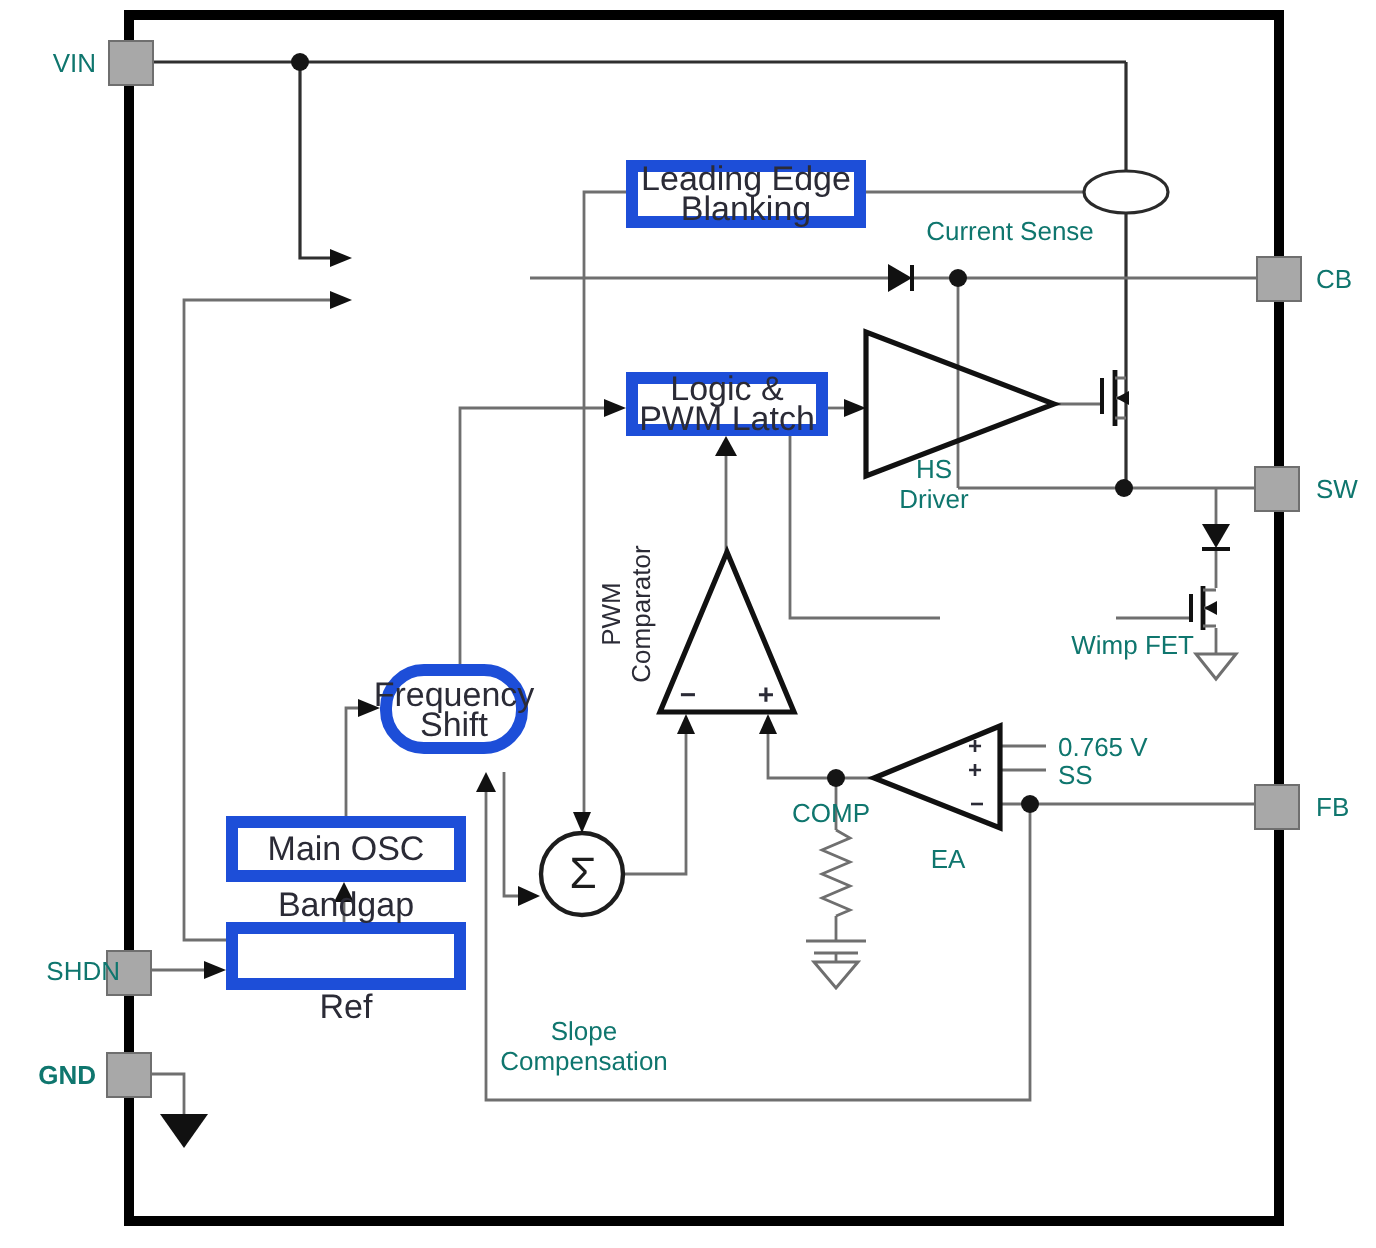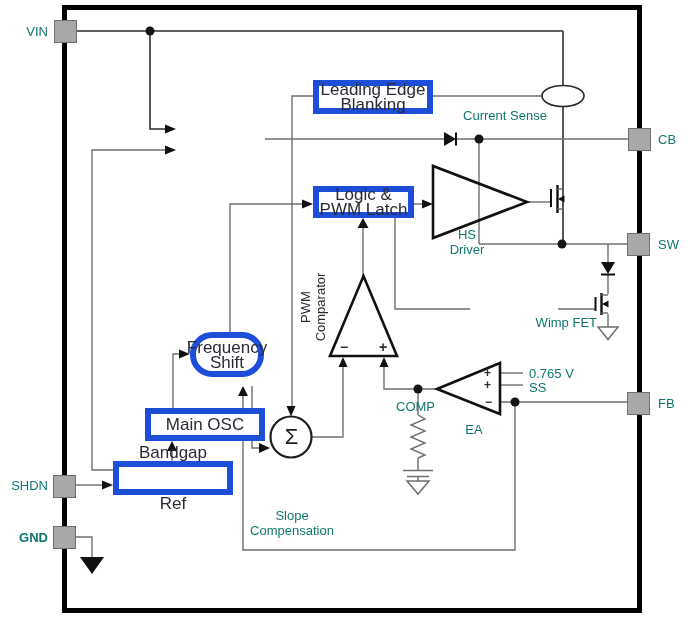--- a/index.html
+++ b/index.html
@@ -141,37 +141,37 @@
     <span>Blanking</span>
   </div>
   <div class="blk" style="left:313px;top:186px;width:101px;height:32px;">
     <span>Logic &amp;</span>
     <span>PWM Latch</span>
   </div>
   <div class="blk" style="left:190px;top:332px;width:74px;height:45px;border-radius:22px;">
     <span>Frequency</span>
     <span>Shift</span>
   </div>
-  <div class="blk" style="left:113px;top:408px;width:120px;height:33px;margin-left:32px;">
+  <div class="blk" style="left:113px;top:408px;width:120px;height:33px;">
     <span>Main OSC</span>
   </div>
   <div class="blk" style="left:113px;top:461px;width:120px;height:34px;gap:36px;">
     <span>Bandgap</span>
     <span>Ref</span>
   </div>
 
   <div class="pin" style="left:54px;top:20px;"></div>
   <div class="pin" style="left:53px;top:475px;"></div>
   <div class="pin" style="left:53px;top:526px;"></div>
   <div class="pin" style="left:628px;top:128px;"></div>
   <div class="pin" style="left:627px;top:233px;"></div>
   <div class="pin" style="left:627px;top:392px;"></div>
 
   <div class="lbl rt" style="left:8px;top:24px;width:40px;">VIN</div>
-  <div class="lbl rt" style="left:2px;top:478px;width:46px;">SHDN</div>
+  <div class="lbl rt" style="left:14px;top:478px;width:46px;">SHDN</div>
   <div class="lbl rt" style="left:8px;top:530px;width:40px;font-weight:bold;">GND</div>
   <div class="lbl" style="left:658px;top:132px;">CB</div>
   <div class="lbl" style="left:658px;top:237px;">SW</div>
   <div class="lbl" style="left:658px;top:396px;">FB</div>
 
   <div class="lbl ctr" style="left:450px;top:67px;width:110px;">Current Sense</div>
   <div class="lbl ctr" style="left:525px;top:274px;width:72px;text-align:right;">Wimp FET</div>
   <div class="lbl" style="left:396px;top:365px;margin-top:34px;">COMP</div>
   <div class="lbl" style="left:529px;top:366px;">0.765 V</div>
   <div class="lbl" style="left:529px;top:380px;">SS</div>

